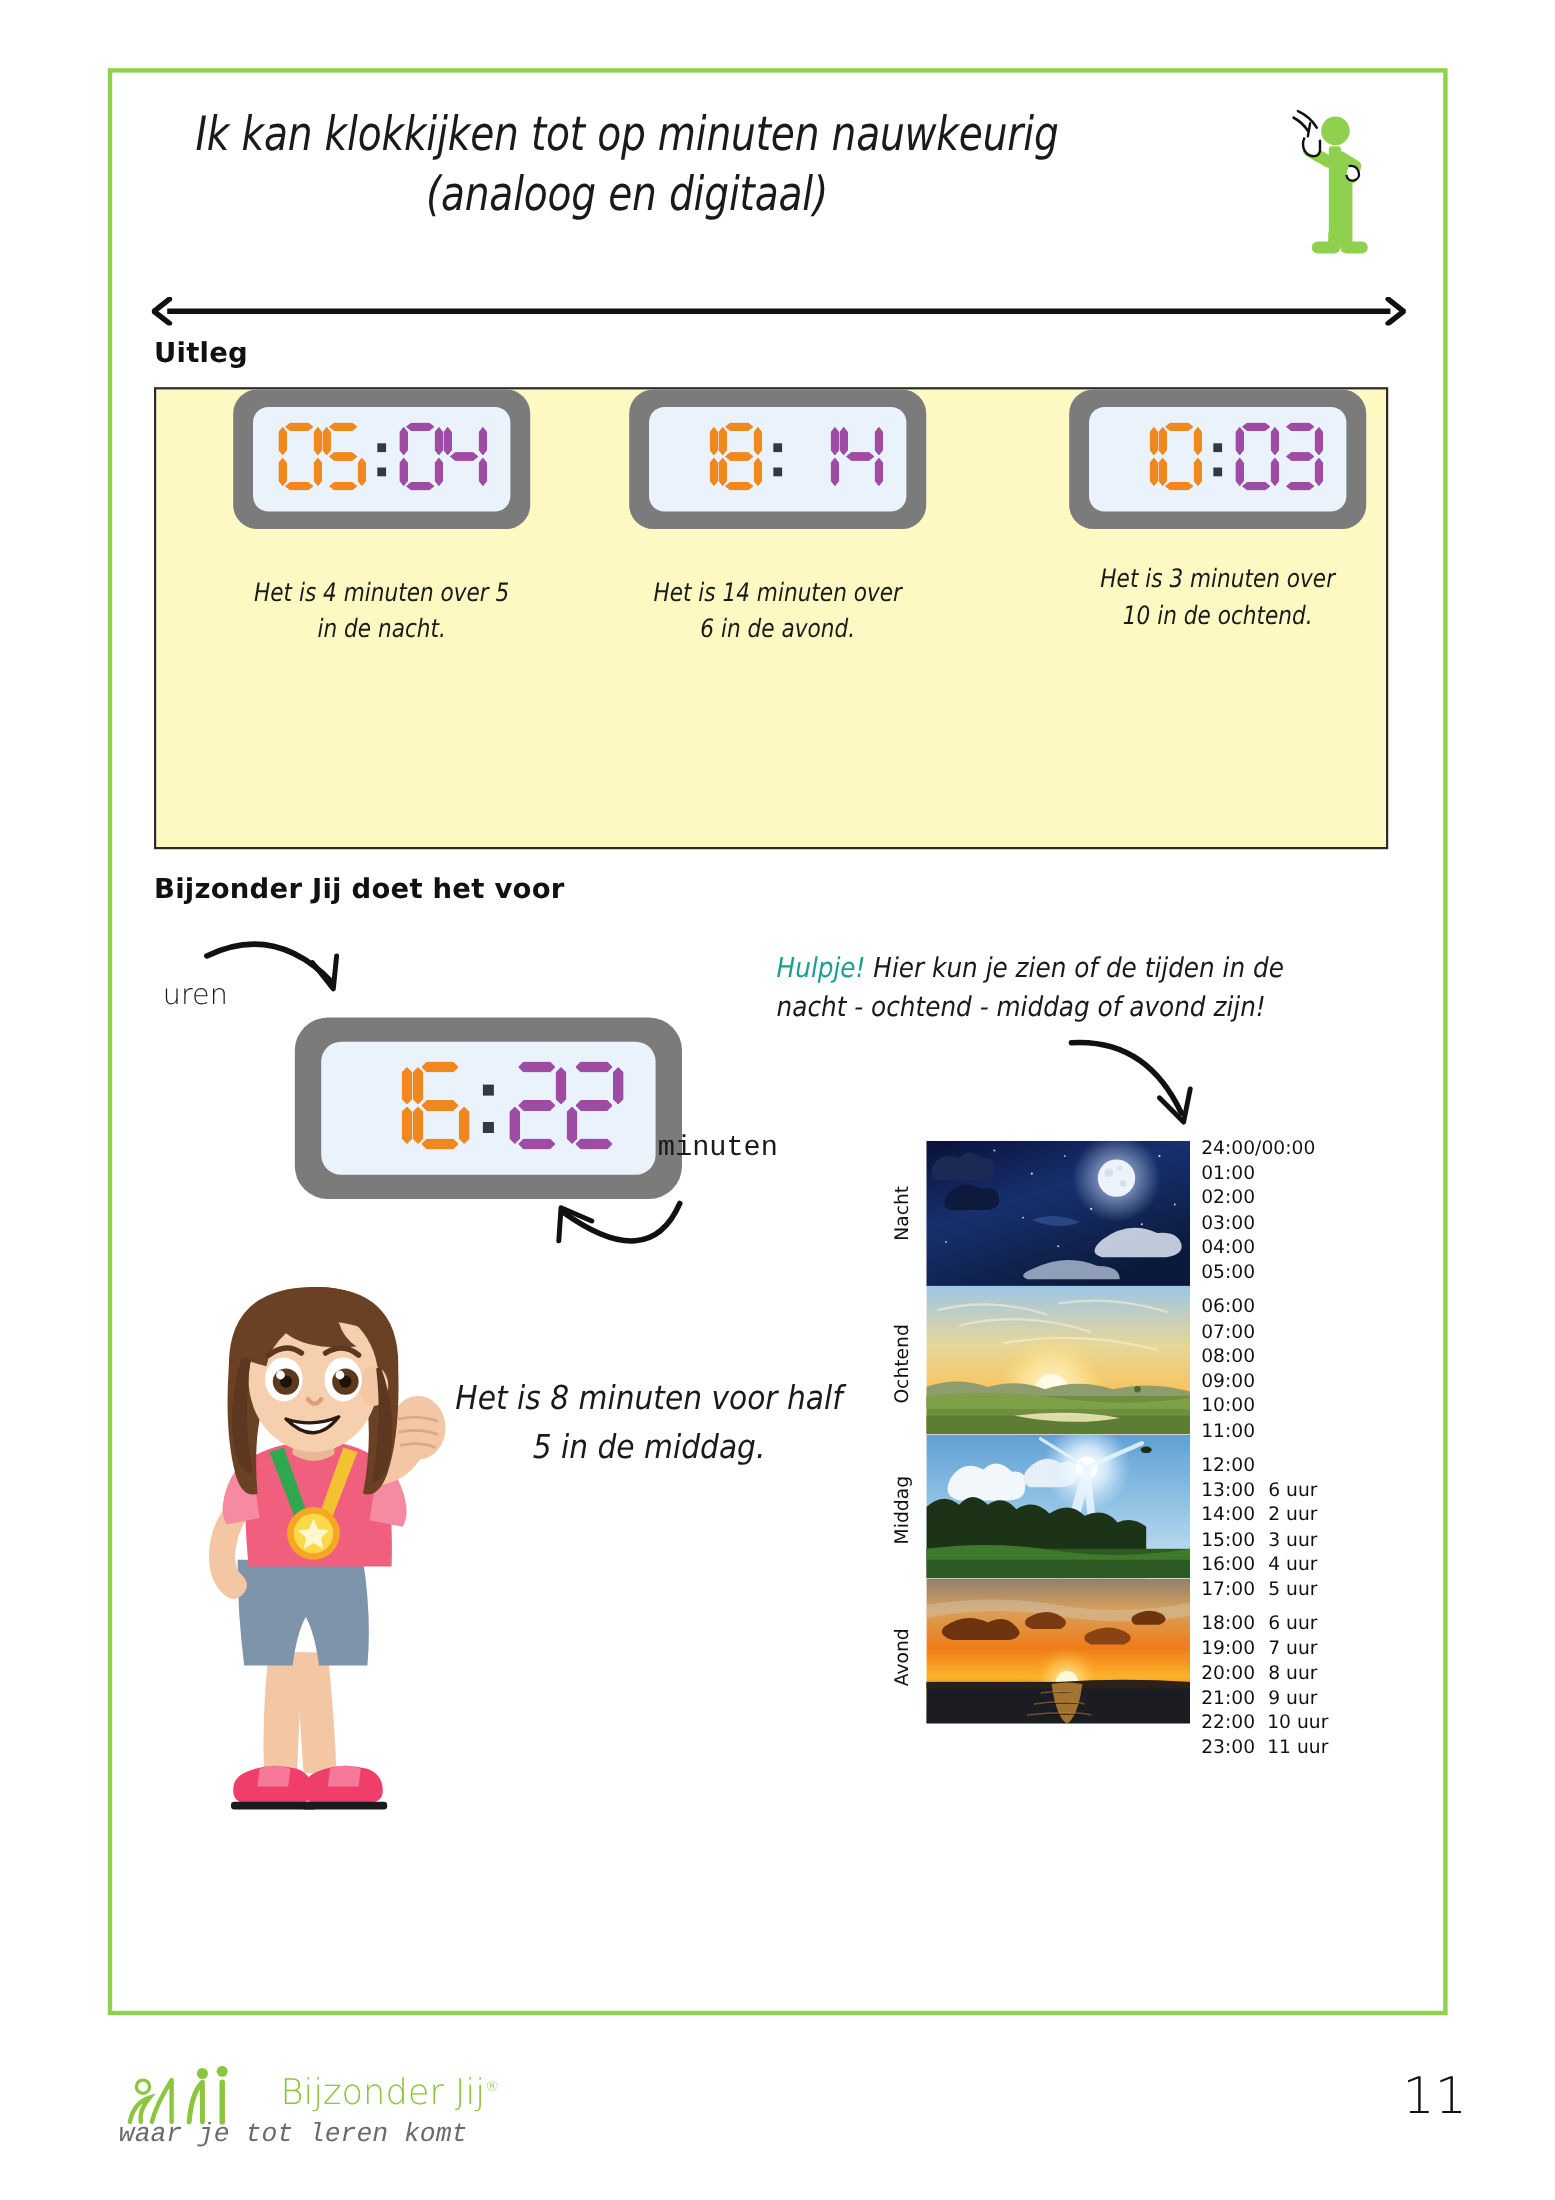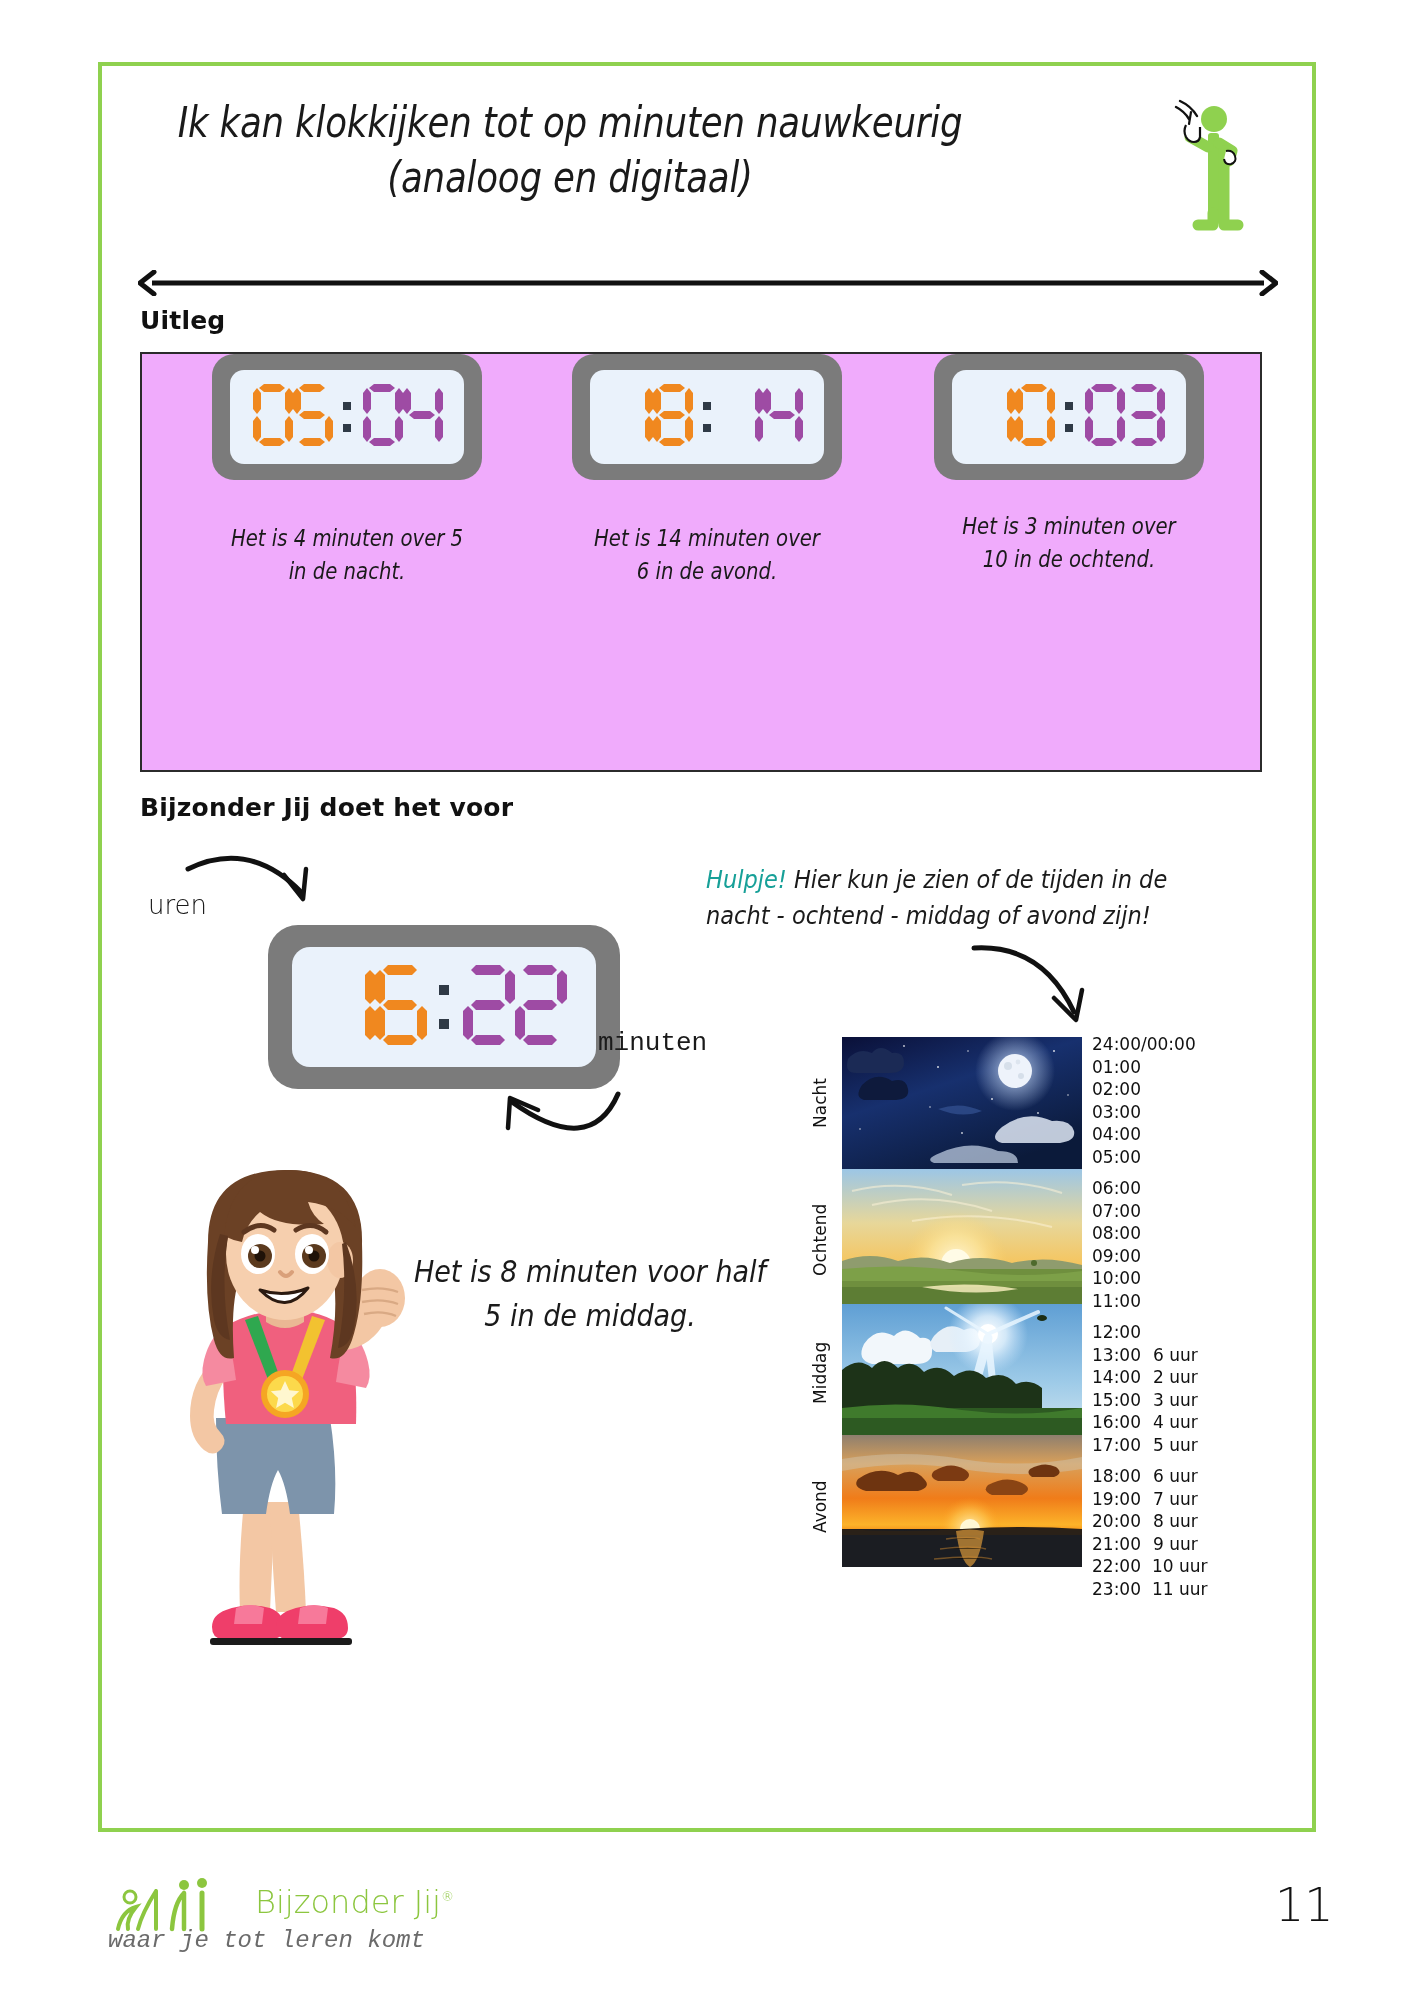--- a/index.html
+++ b/index.html
@@ -76,36 +76,36 @@
   #heading-voordoen { left: 140px; top: 793px; }
 
   
   .uitleg-box {
     position: absolute;
     left: 140px;
     top: 352px;
     width: 1122px;
     height: 420px;
     border: 2px solid #2b2b2b;
-    background: #f0abfc;
+    background: #fef9c3;
   }
 
   .clock-row {
     position: absolute;
     left: 0; top: 0;
     width: 100%; height: 100%;
   }
   .clock-cell {
     position: absolute;
     top: 0;
     text-align: center;
   }
   .clock-cell.c0 { left: 40px;  width: 330px; }
   .clock-cell.c1 { left: 400px; width: 330px; }
-  .clock-cell.c2 { left: 762px; width: 330px; }
+  .clock-cell.c2 { left: 800px; width: 330px; }
   .clock-cell.c2 .clock-caption { margin-top: 30px; }
 
   
   .clock {
     background: #7b7b7b;
     border-radius: 22px;
     padding: 16px 18px;
     display: inline-block;
   }
   .clock-screen {

